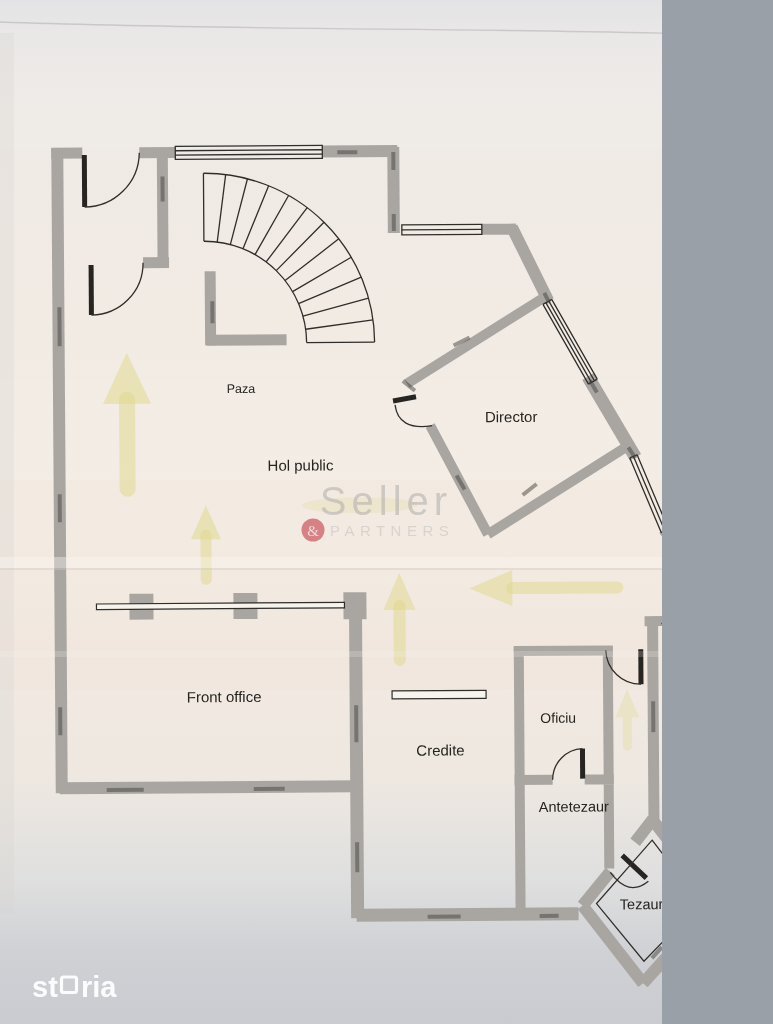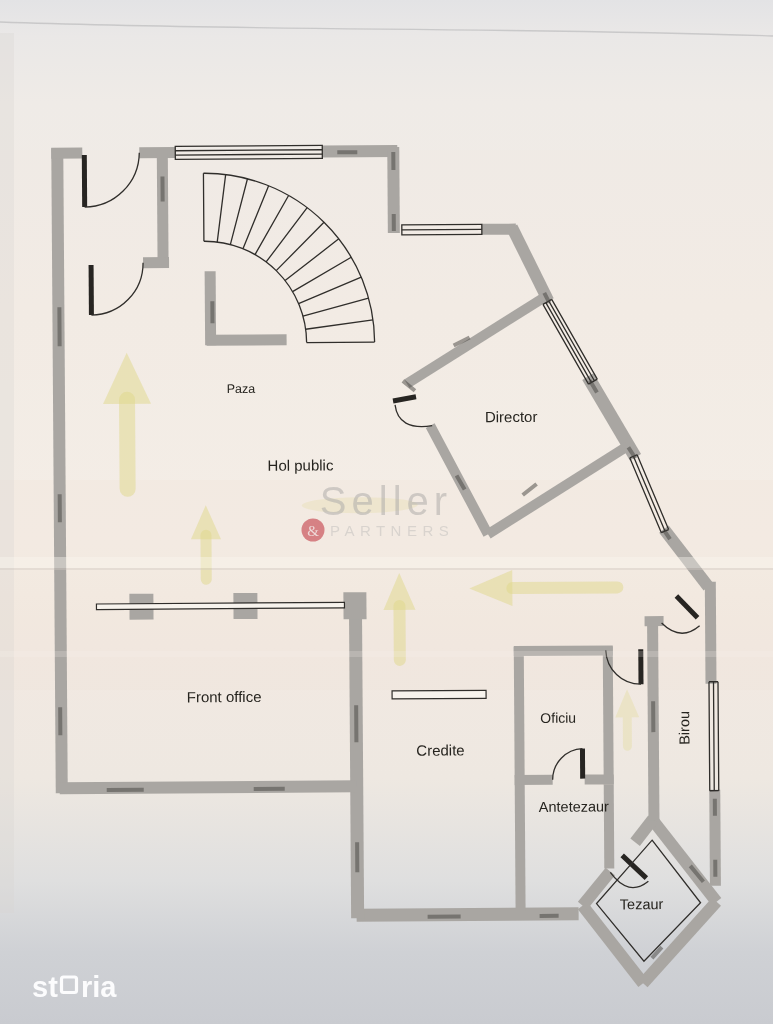--- a/index.html
+++ b/index.html
@@ -1,16 +1,16 @@
 <!DOCTYPE html>
 <html><head>
 <meta charset="utf-8">
 <style>
   html,body{margin:0;padding:0;background:#9aa0a8;}
-  .stage{position:relative;width:773px;height:1024px;overflow:hidden;
+  .stage{position:relative;width:662px;height:1024px;overflow:hidden;
          font-family:"Liberation Sans",sans-serif;}
   .stage svg{position:absolute;left:0;top:0;display:block;}
   .wall{stroke:#a9a6a2;fill:none;stroke-linecap:butt;}.w10{stroke-width:10}.w11{stroke-width:11}.w12{stroke-width:12}.w13{stroke-width:13}
   .blk{fill:#a9a6a2;stroke:none;}
   .ink{stroke:#302e2b;stroke-width:1.3;fill:none;}
   .thinrect{stroke:#302e2b;stroke-width:1.2;fill:#f7f3ed;}
   .leaf{stroke:#272522;stroke-width:5;fill:none;}
   .spk{stroke:#44413d;stroke-width:4;fill:none;opacity:.5;}
   .lbl{fill:#26241f;}
   .hl{fill:#e0d88a;opacity:.5;}

